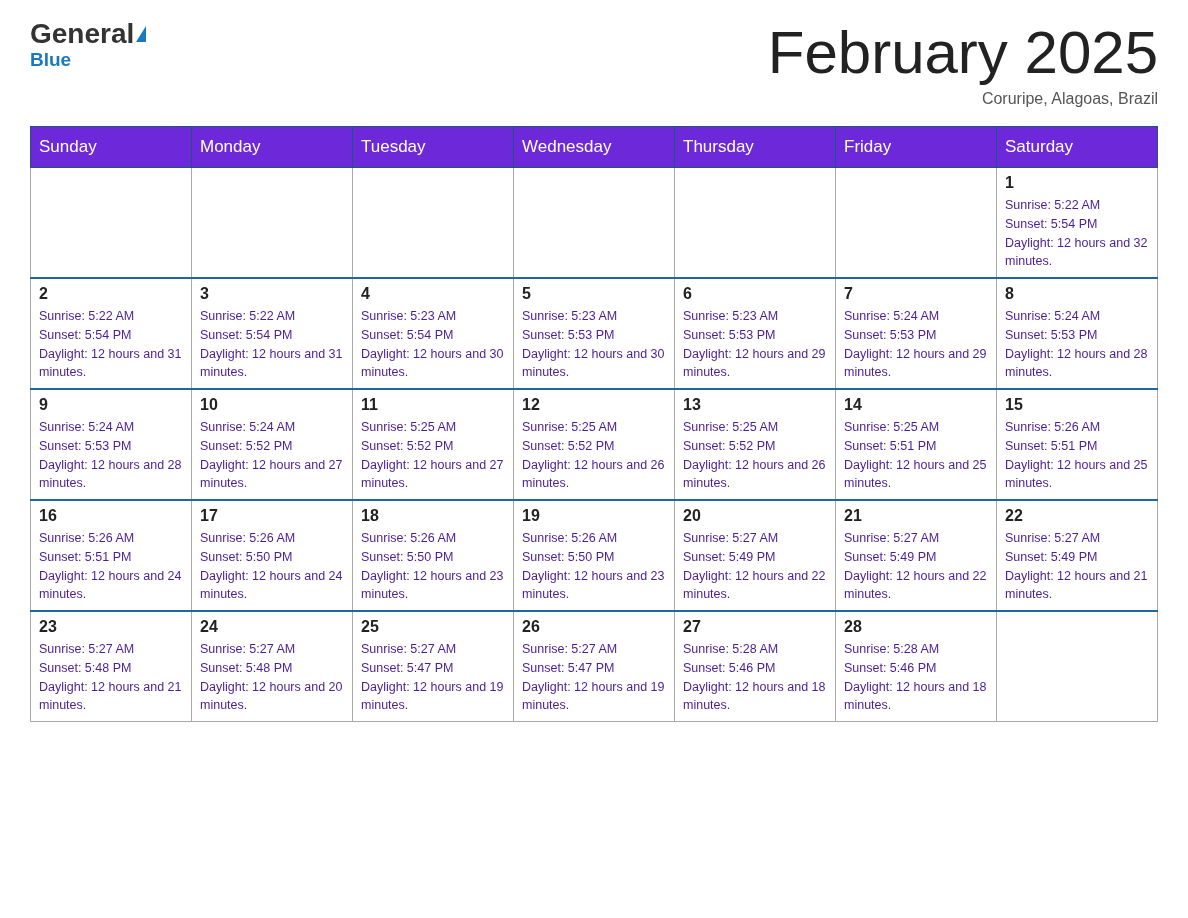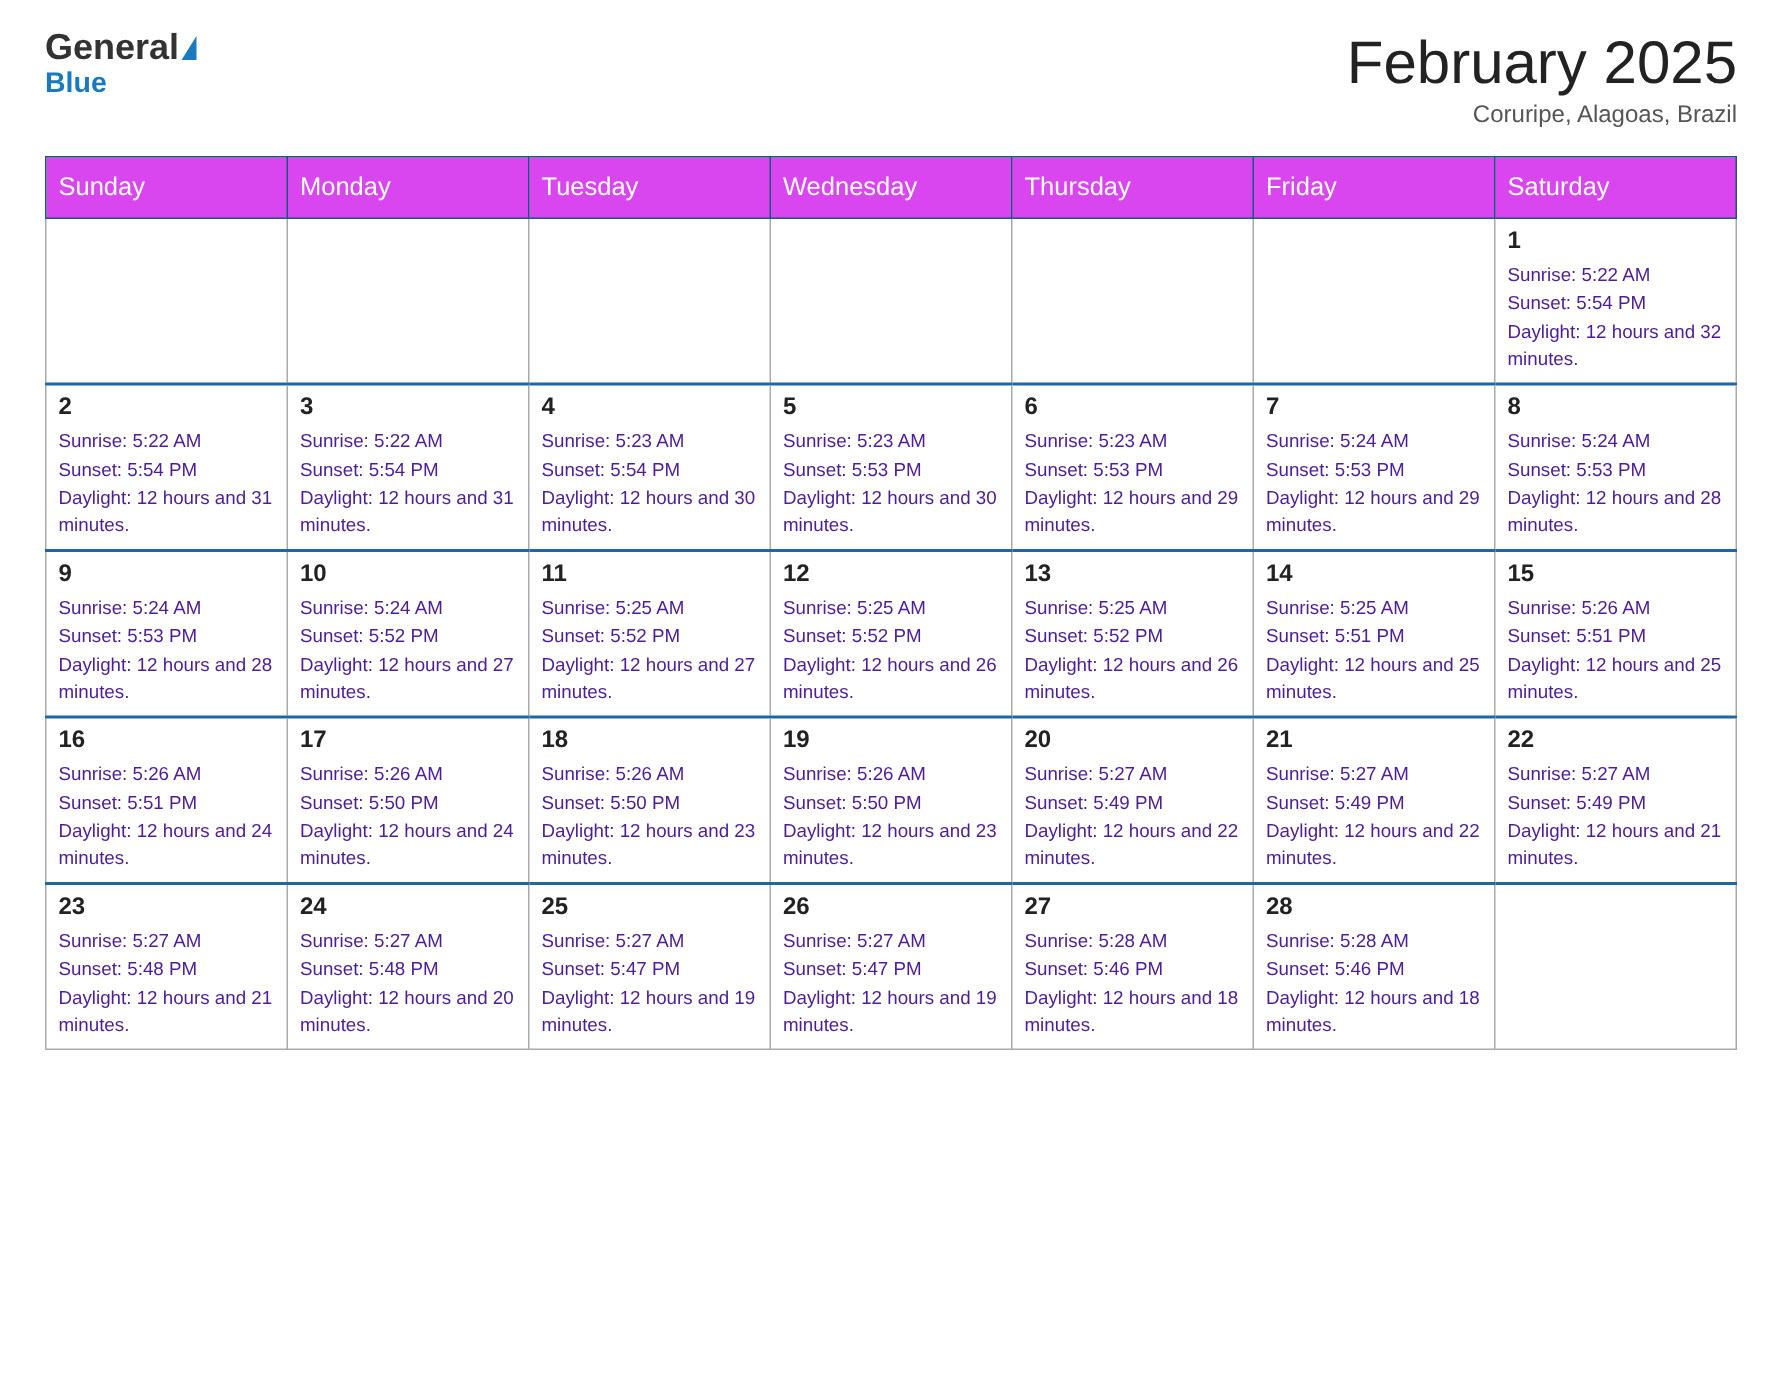--- a/index.html
+++ b/index.html
@@ -15,21 +15,21 @@
       justify-content: space-between;
       align-items: flex-start;
       margin-bottom: 18px;
     }
     .logo {
       display: flex;
       flex-direction: column;
       align-items: flex-start;
     }
     .logo-general {
-      font-size: 24px;
+      font-size: 28px;
       font-weight: bold;
       color: #333;
       line-height: 1;
     }
     .logo-blue {
       font-size: 19px;
       font-weight: bold;
       color: #1a7abf;
       line-height: 1;
       margin-top: 2px;
@@ -40,37 +40,37 @@
       height: 0;
       border-left: 10px solid transparent;
       border-bottom: 16px solid #1a7abf;
       margin-left: 2px;
       vertical-align: middle;
     }
     .title-block {
       text-align: right;
     }
     .month-title {
-      font-size: 40px;
+      font-size: 60px;
       font-weight: normal;
       color: #222;
       line-height: 1.1;
     }
     .location-title {
       font-size: 16px;
       color: #555;
       margin-top: 4px;
     }
     .calendar {
       width: 100%;
       border-collapse: collapse;
       border: 1px solid #aaa;
     }
     .calendar th {
-      background-color: #d946ef;
+      background-color: #6d28d9;
       color: #fff;
       font-size: 17px;
       font-weight: normal;
       padding: 10px 8px;
       text-align: left;
       border: 1px solid #1a5580;
     }
     .calendar td {
       border: 1px solid #aaa;
       vertical-align: top;

